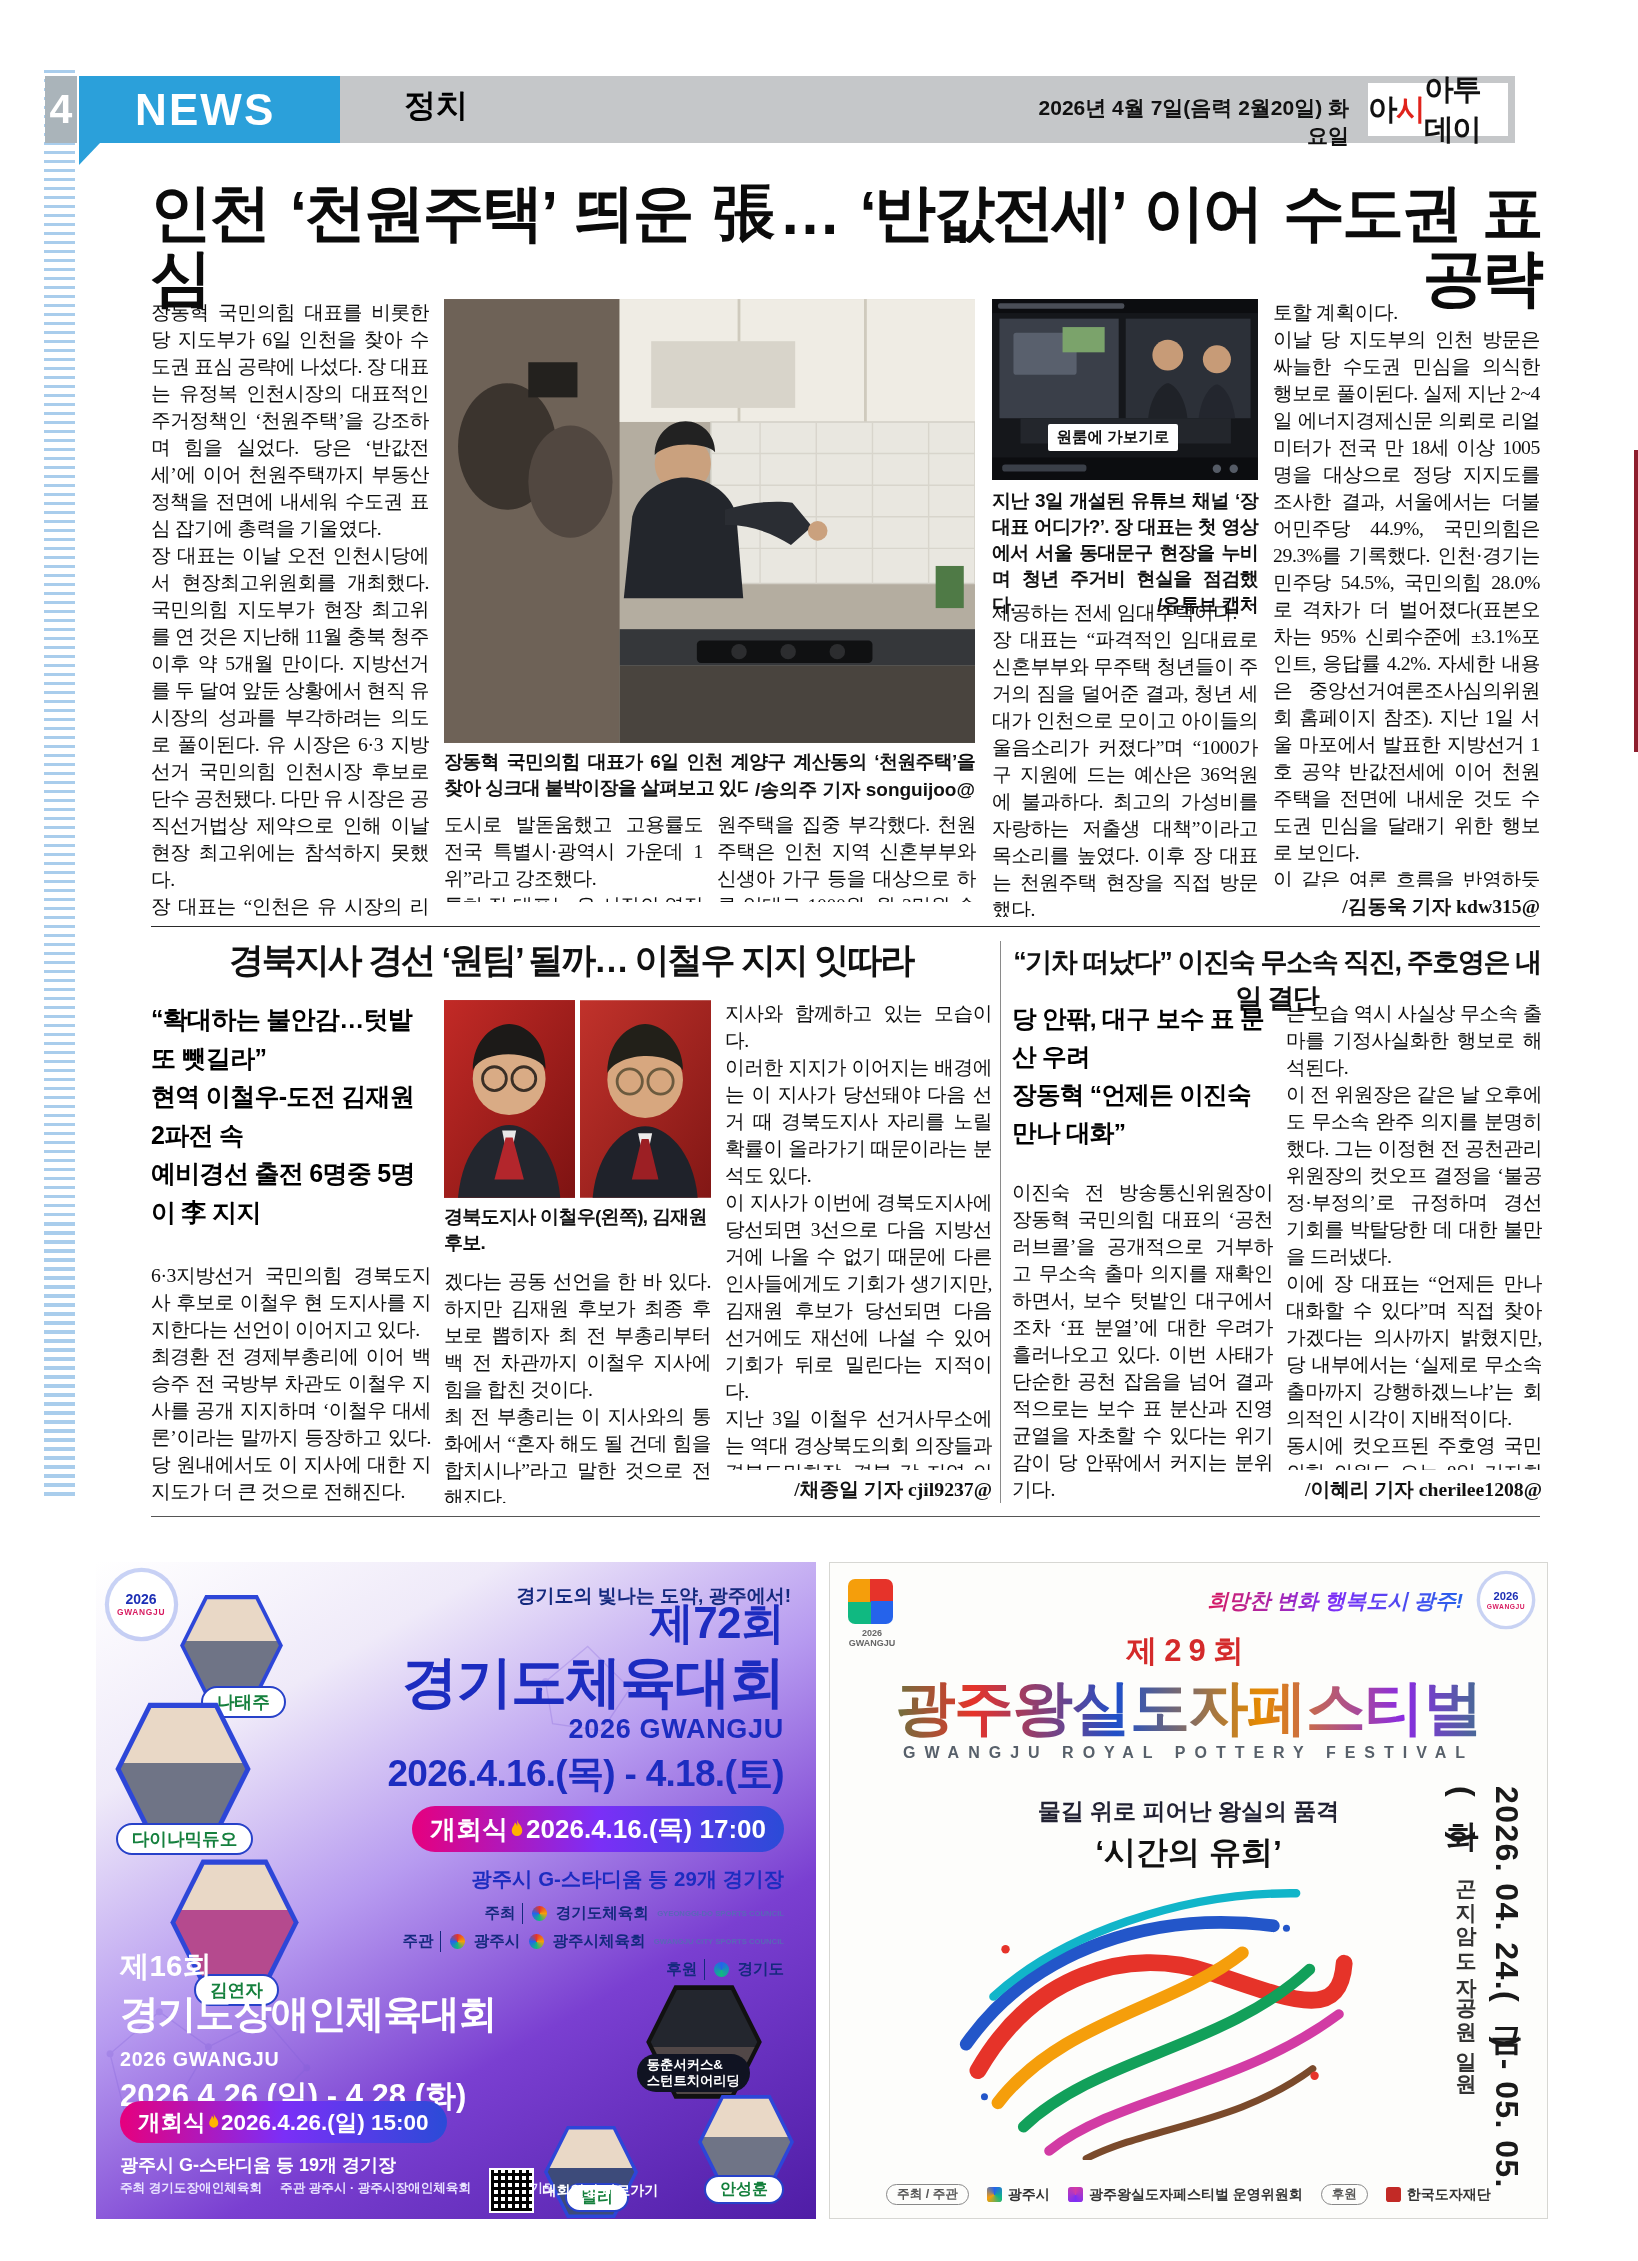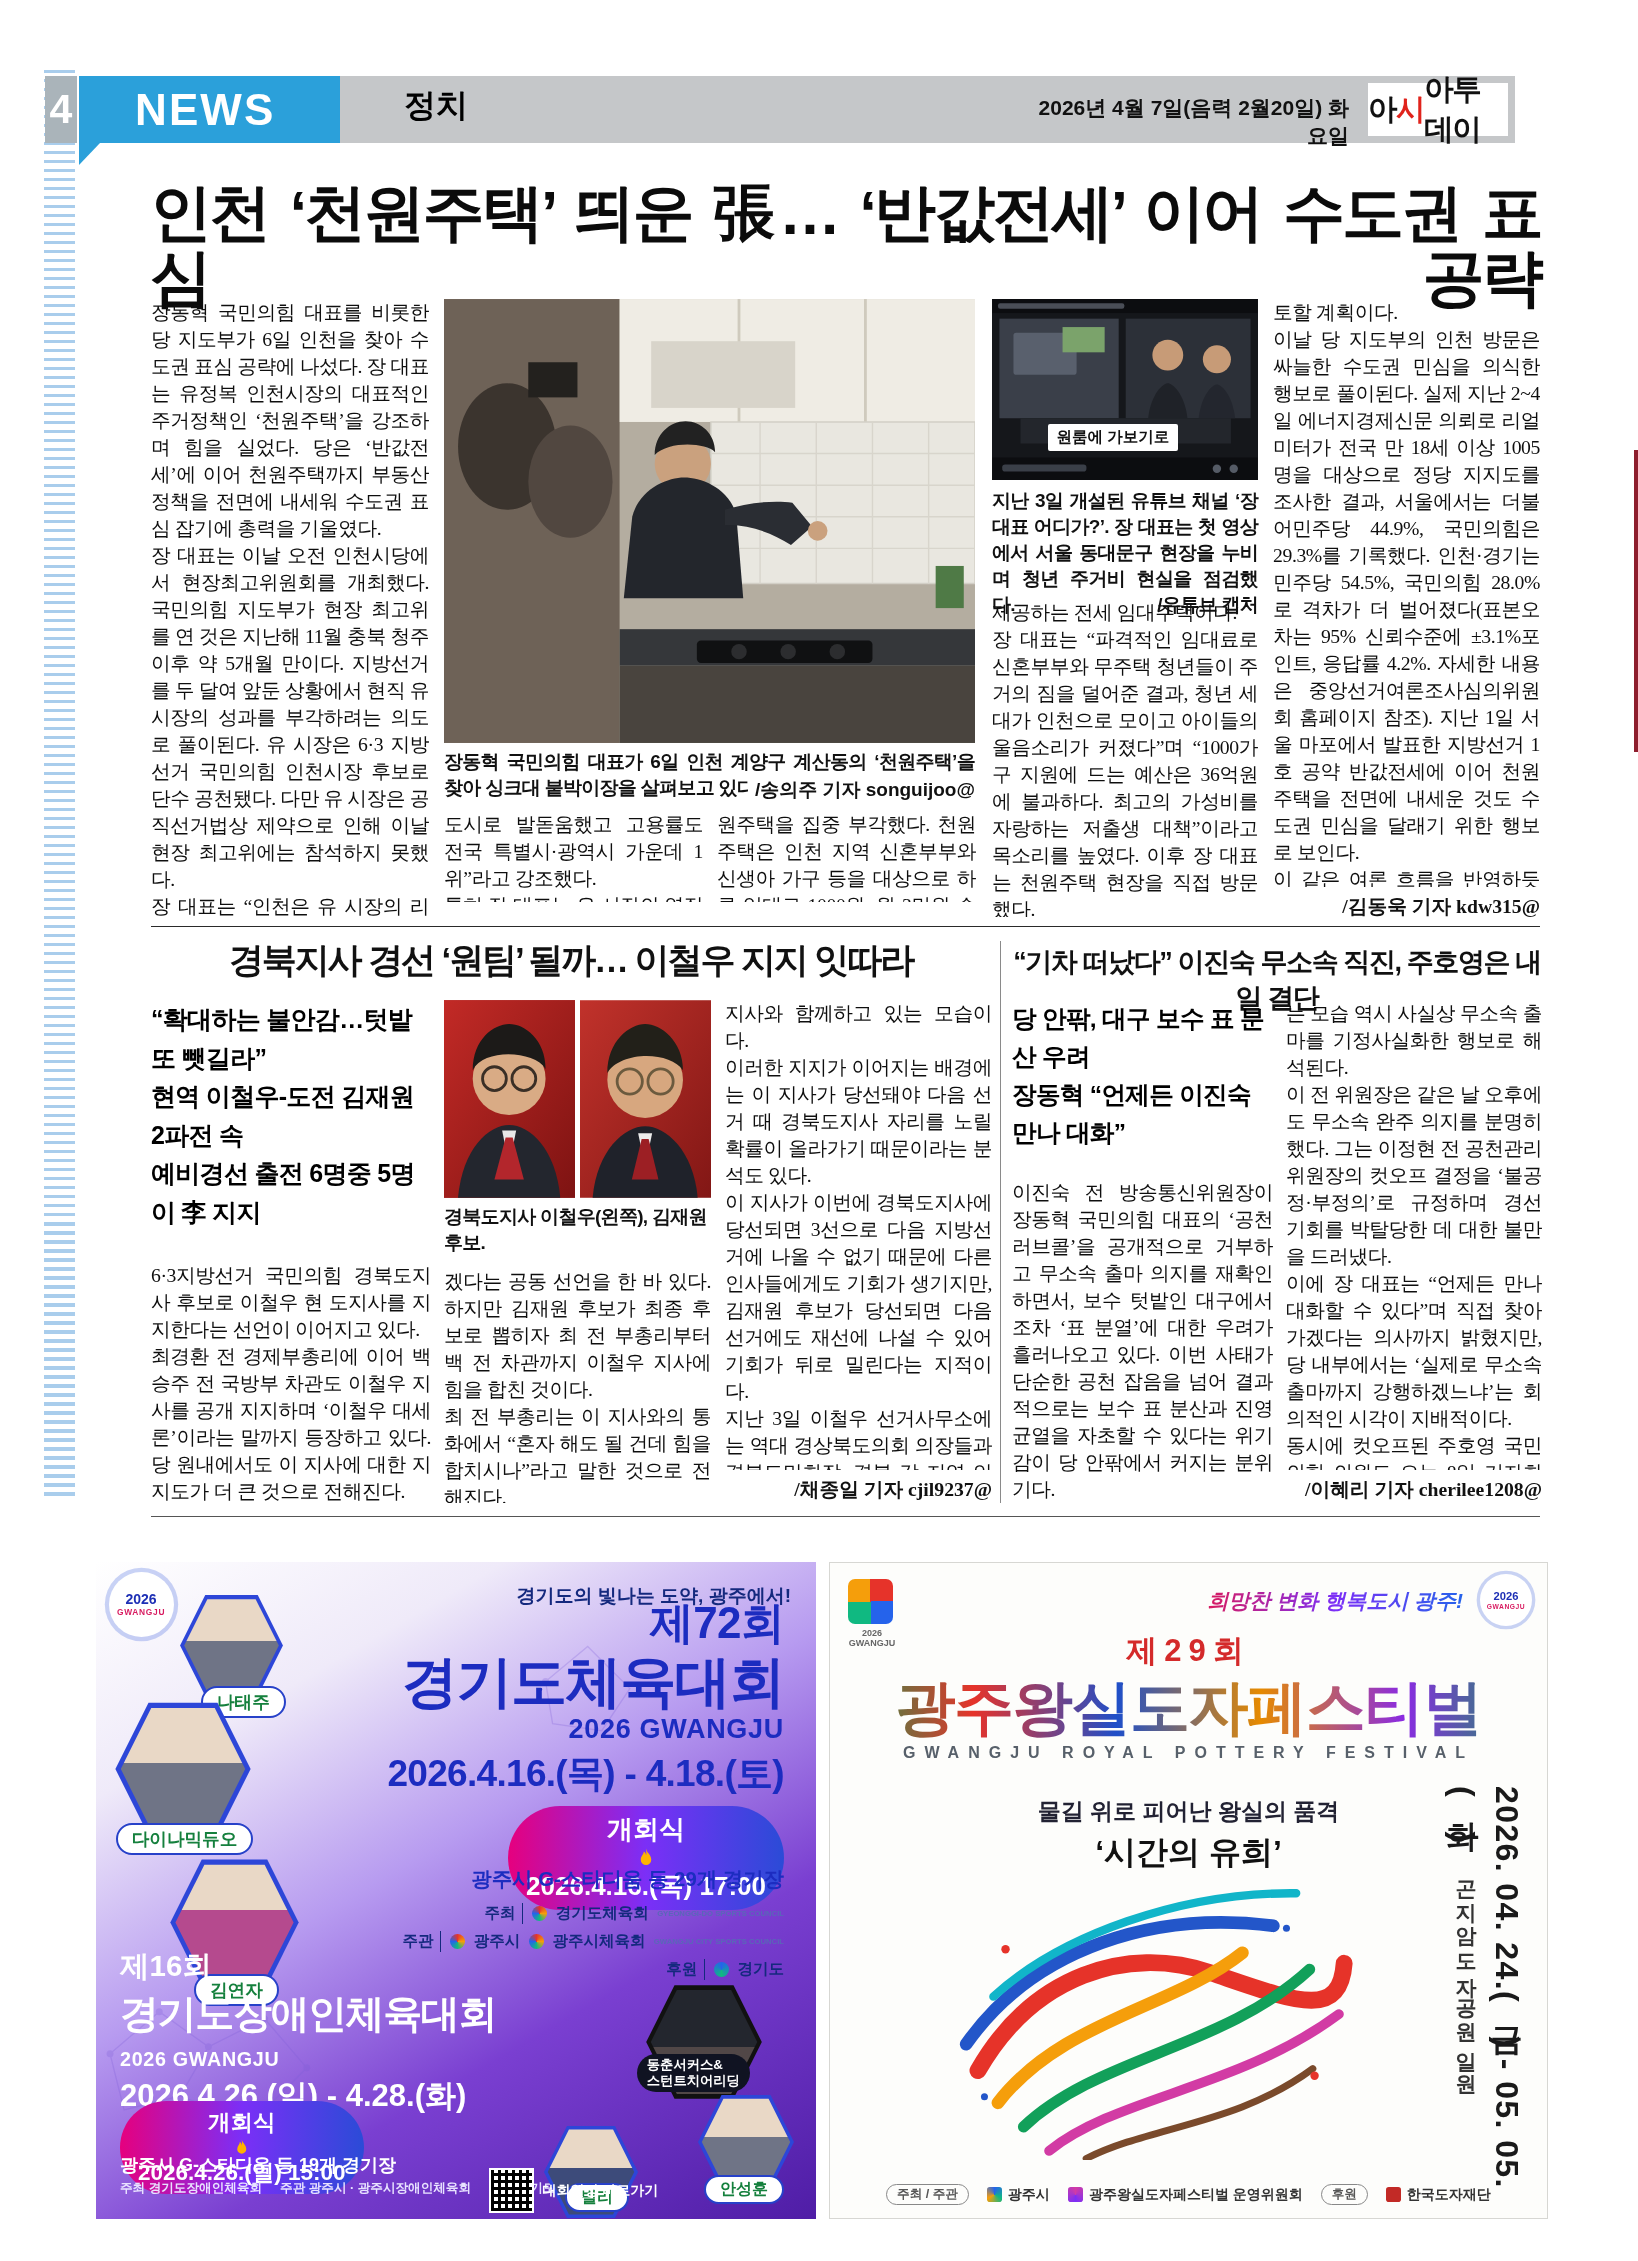--- a/index.html
+++ b/index.html
@@ -81,21 +81,21 @@
   .hex{clip-path:polygon(25% 2%,75% 2%,99% 50%,75% 98%,25% 98%,1% 50%);}
   .hex-outer{background:#2d46d8;display:flex;align-items:center;justify-content:center;}
   .hex-inner{width:92%;height:92%;background:linear-gradient(180deg,#e9d8c6 0 45%,#6f7486 45% 100%);}
   .celeb-badge{position:absolute;background:#fff;border:2.1px solid #2741c9;border-radius:702px;
     color:#15803d;font:800 17.6px "Liberation Sans",sans-serif;padding:2.1px 14px;white-space:nowrap;}
   #adl-title1{right:32px;top:32px;text-align:right;font:900 44px "Liberation Sans",sans-serif;color:#1c2cc0;letter-spacing:-0.7px;}
   #adl-title2{right:32px;top:83px;text-align:right;font:900 56px "Liberation Sans",sans-serif;color:#1c2cc0;letter-spacing:-1.4px;}
   #adl-sub{right:32px;top:152px;text-align:right;font:800 27px "Liberation Sans",sans-serif;color:#1c2cc0;letter-spacing:0.7px;}
   #adl-dates{right:32px;top:187px;text-align:right;font:800 37px "Liberation Sans",sans-serif;color:#1c2cc0;letter-spacing:-0.7px;}
   .open-pill{display:flex;align-items:center;border-radius:702px;padding:5.6px 18px;
-    background:linear-gradient(90deg,#e6007e,#7b2ff7,#2b4bd7);color:#fff;font:800 26px "Liberation Sans",sans-serif;white-space:nowrap;flex-direction:column;}
+    background:linear-gradient(90deg,#e6007e,#7b2ff7,#2b4bd7);color:#fff;font:800 26px "Liberation Sans",sans-serif;white-space:nowrap;}
   #adl-pill1{right:32px;top:244px;}
   #adl-venue{right:32px;top:303px;text-align:right;font:700 20.4px "Liberation Sans",sans-serif;color:#1c2cc0;}
   .hostrow{display:flex;align-items:center;justify-content:flex-end;gap:8.4px;font:700 15.5px "Liberation Sans",sans-serif;color:#14297e;}
   .hostrow .lbl{font-weight:800;border-right:1.4px solid #14297e;padding-right:7px;}
   .logo-dot{width:15.5px;height:15.5px;border-radius:50%;display:inline-block;
     background:conic-gradient(#e6332a,#f59e0b,#10b981,#2563eb,#e6332a);}
   .hostrow .sub{font:600 7.7px "Liberation Sans",sans-serif;color:#5a67b8;}
   #adl-hosts{right:32px;top:341px;display:flex;flex-direction:column;gap:7px;}
   #adl-para{left:24px;top:385px;color:#fff;}
   #adl-para .p1{font:800 29.5px "Liberation Sans",sans-serif;}

